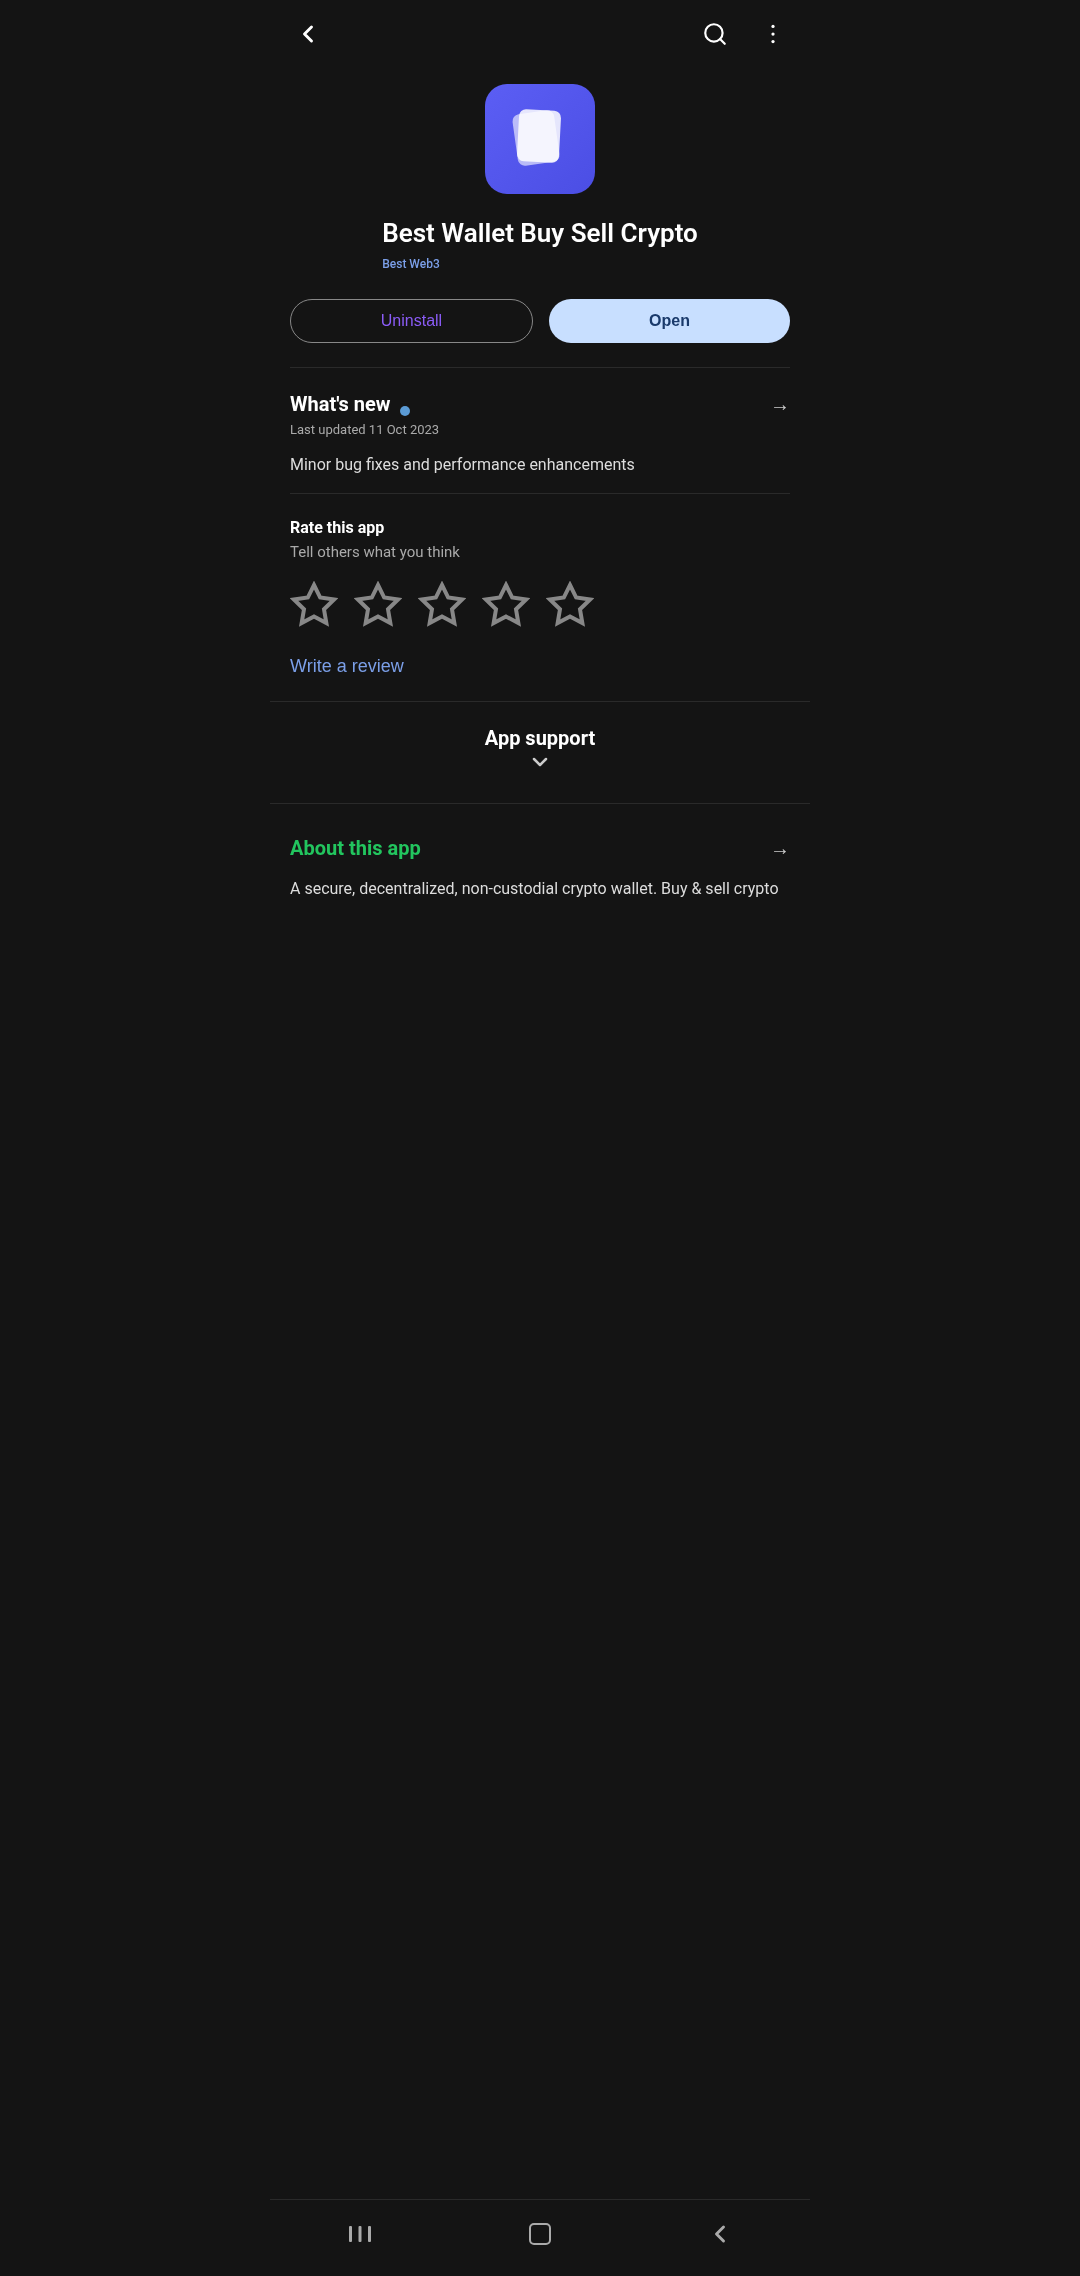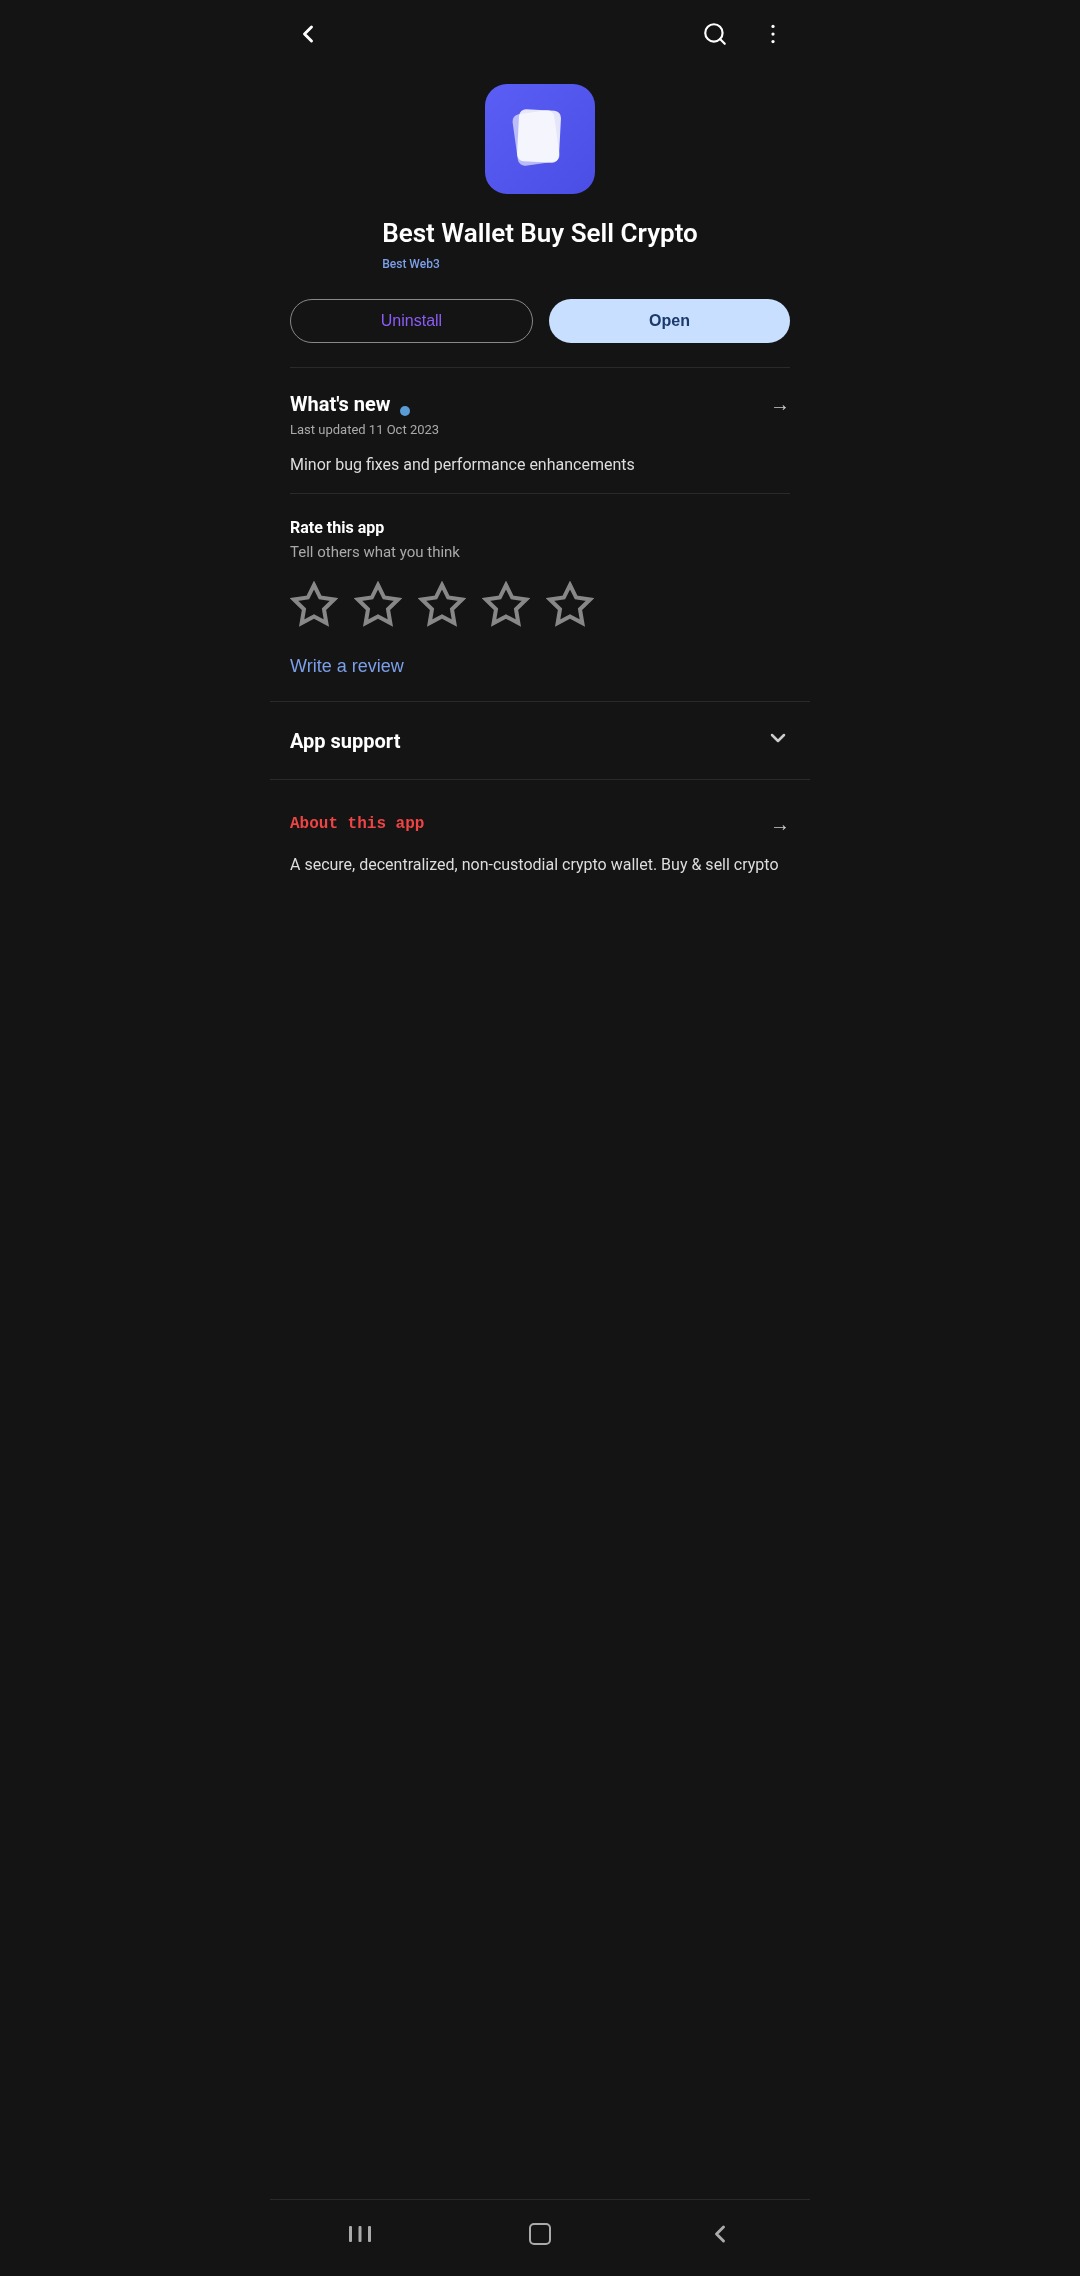--- a/index.html
+++ b/index.html
@@ -227,20 +227,21 @@
     
     .app-support-section {
       padding: 24px 20px;
       border-top: 1px solid #2a2a2a;
       border-bottom: 1px solid #2a2a2a;
       margin: 8px 0;
       display: flex;
       justify-content: space-between;
       align-items: center;
       cursor: pointer;
+      flex-direction: column;
     }
 
     .app-support-title {
       font-size: 20px;
       font-weight: 700;
       color: #ffffff;
     }
 
     .chevron-down {
       color: #cccccc;
@@ -253,24 +254,23 @@
     }
 
     .about-header {
       display: flex;
       justify-content: space-between;
       align-items: center;
       margin-bottom: 16px;
     }
 
     .about-title {
-      font-size: 16px;
+      font-size: 20px;
       font-weight: 700;
-      color: #ef4444;
-      font-family: Liberation Mono, monospace;
+      color: #22c55e;
     }
 
     .about-content {
       font-size: 16px;
       color: #dddddd;
       line-height: 1.6;
     }
 
     
     .bottom-nav {

